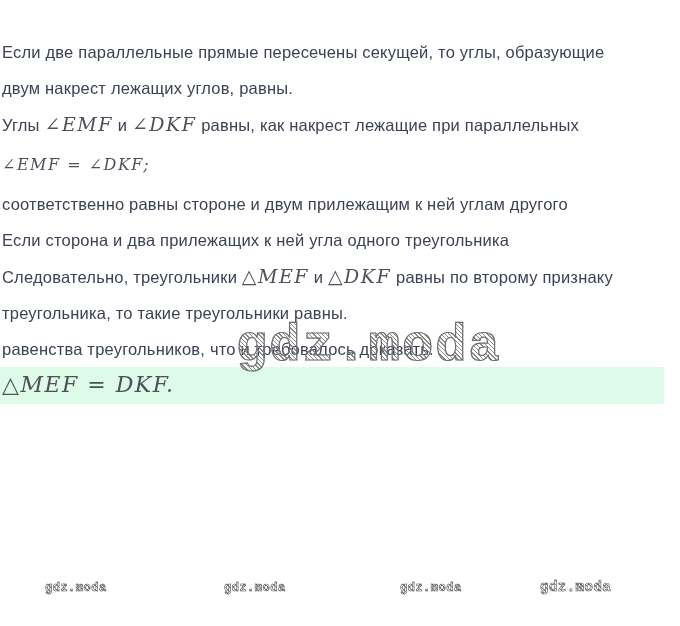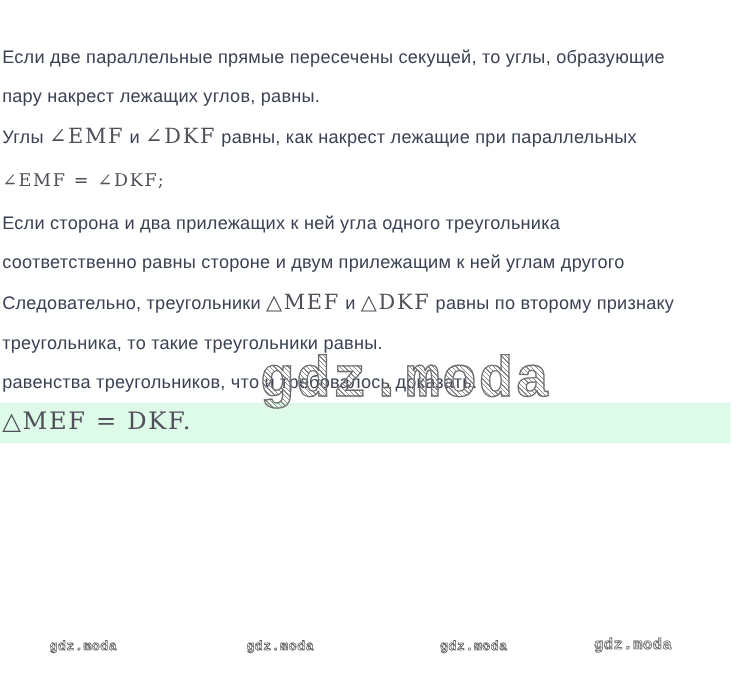--- a/index.html
+++ b/index.html
@@ -25,20 +25,21 @@
     font-size: 16.5px;
     line-height: 36px;
     letter-spacing: 0.2px;
   }
   .seg-text {
     font-family: "Liberation Sans", sans-serif;
     color: #3b4254;
   }
   .seg-math {
     font-family: "DejaVu Serif", serif;
+    font-style: italic;
     font-size: 19px;
     letter-spacing: 1.5px;
     color: #50505a;
   }
   .line.eq {
     line-height: 42px;
   }
   .line.eq .seg-math {
     font-size: 16px;
   }
@@ -79,25 +80,25 @@
   .wm-s1 { left: 45px; }
   .wm-s2 { left: 224px; }
   .wm-s3 { left: 400px; }
   .wm-s4 { left: 540px; font-size: 14px; top: 540px; }
 </style>
 </head>
 <body>
 
 <div class="document-body">
     <div class="line body"><span class="seg-text">Если две параллельные прямые пересечены секущей, то углы, образующие</span></div>
-    <div class="line body"><span class="seg-text">пару накрест лежащих углов, равны.</span></div>
+    <div class="line body"><span class="seg-text">двум накрест лежащих углов, равны.</span></div>
     <div class="line body"><span class="seg-text">Углы </span><span class="seg-math">∠EMF</span><span class="seg-text"> и </span><span class="seg-math">∠DKF</span><span class="seg-text"> равны, как накрест лежащие при параллельных</span></div>
     <div class="line eq"><span class="seg-math">∠EMF = ∠DKF;</span></div>
+    <div class="line body"><span class="seg-text">соответственно равны стороне и двум прилежащим к ней углам другого</span></div>
     <div class="line body"><span class="seg-text">Если сторона и два прилежащих к ней угла одного треугольника</span></div>
-    <div class="line body"><span class="seg-text">соответственно равны стороне и двум прилежащим к ней углам другого</span></div>
     <div class="line body"><span class="seg-text">Следовательно, треугольники </span><span class="seg-math">△MEF</span><span class="seg-text"> и </span><span class="seg-math">△DKF</span><span class="seg-text"> равны по второму признаку</span></div>
     <div class="line body"><span class="seg-text">треугольника, то такие треугольники равны.</span></div>
     <div class="line body"><span class="seg-text">равенства треугольников, что и требовалось доказать.</span></div>
     <div class="line final"><span class="seg-math">△MEF = DKF.</span></div>
   </div>
 
 <div class="wm wm-big">gdz.moda</div>
 <div class="wm wm-small wm-s1">gdz.moda</div>
 <div class="wm wm-small wm-s2">gdz.moda</div>
 <div class="wm wm-small wm-s3">gdz.moda</div>

